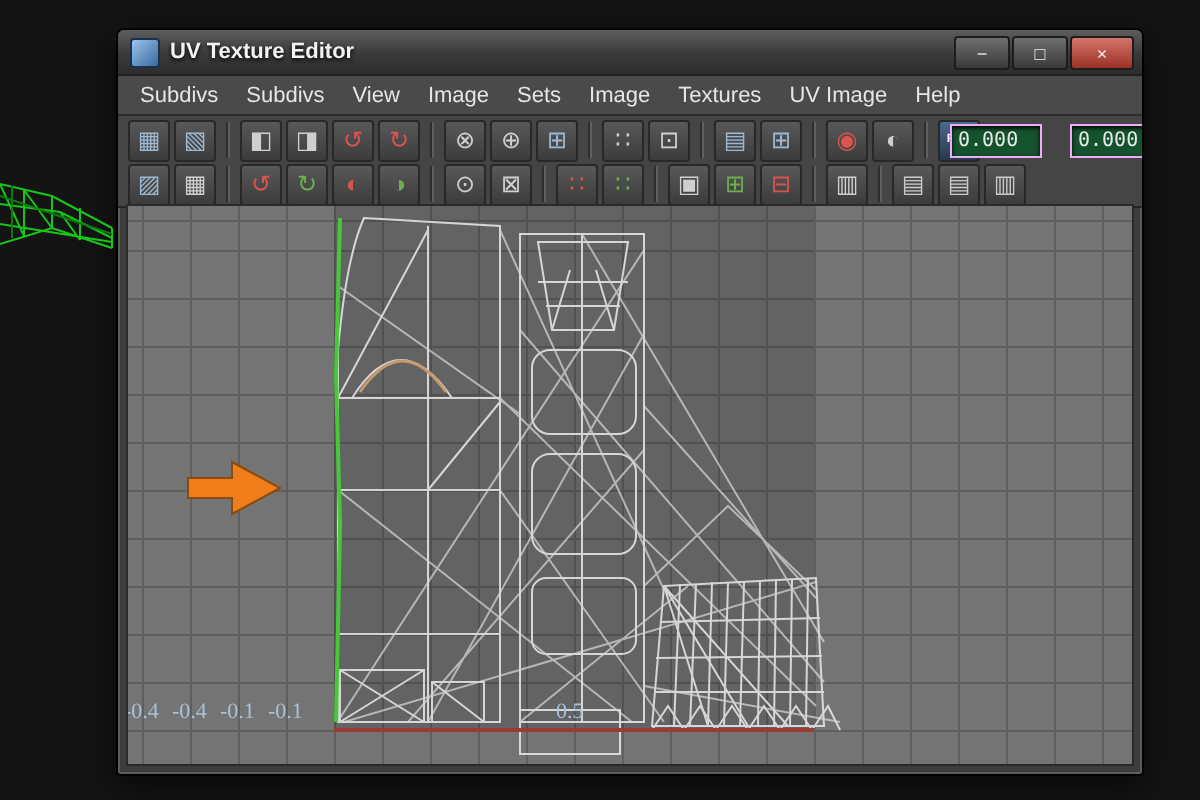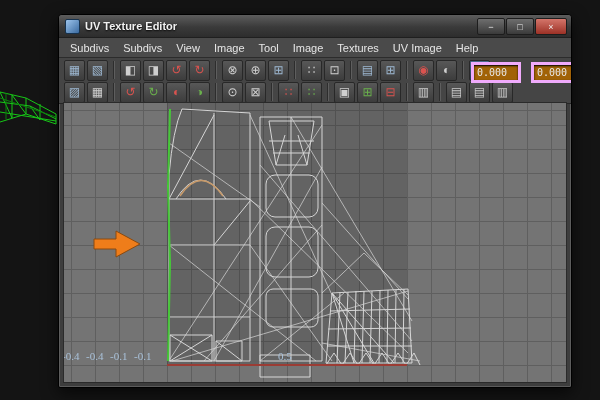--- a/index.html
+++ b/index.html
@@ -53,21 +53,21 @@
     font-size:12px;line-height:1;overflow:hidden;
   }
   .tb-icon.tb-text-icon{background:linear-gradient(#4a6a8a,#28384f);}
   .tb-icon.tb-text-icon .g{font-size:6px;font-weight:bold;letter-spacing:0;}
   .tb-sep{
     width:0;height:18px;margin:0 4px;flex:0 0 auto;
     border-left:1px solid #2d2d2d;border-right:1px solid #5e5e5e;
   }
   .tb-field{
     position:absolute;height:13px;width:38px;
-    background:#a16207;border:3px solid #f0abfc;box-shadow:inset 0 1px 2px #000;
+    background:#14532d;border:1px solid #f0abfc;box-shadow:inset 0 1px 2px #000;
     color:#e8e8e8;font-size:10px;padding:1px 3px;
     font-family:"DejaVu Sans Mono",monospace;
   }
   #field1{right:50px;top:4px;}
   #field2{right:-14px;top:4px;width:42px;}
   
   .viewport{
     position:absolute;left:4px;right:4px;top:87px;bottom:4px;
     background-color:#747474;overflow:hidden;
     background-image:
@@ -102,21 +102,21 @@
       <div class="win-btn">□</div>
       <div class="win-btn close">×</div>
     </div>
   </div>
 
   <div class="menubar">
       <span class="menu-item">Subdivs</span>
       <span class="menu-item">Subdivs</span>
       <span class="menu-item">View</span>
       <span class="menu-item">Image</span>
-      <span class="menu-item">Tool</span>
+      <span class="menu-item">Sets</span>
       <span class="menu-item">Image</span>
       <span class="menu-item">Textures</span>
       <span class="menu-item">UV Image</span>
       <span class="menu-item">Help</span>
     </div>
 
   <div class="toolbar">
     <div class="tb-row">
         <span class="tb-icon">
           <span class="g" style="color: rgb(157, 184, 210);">▦</span>

